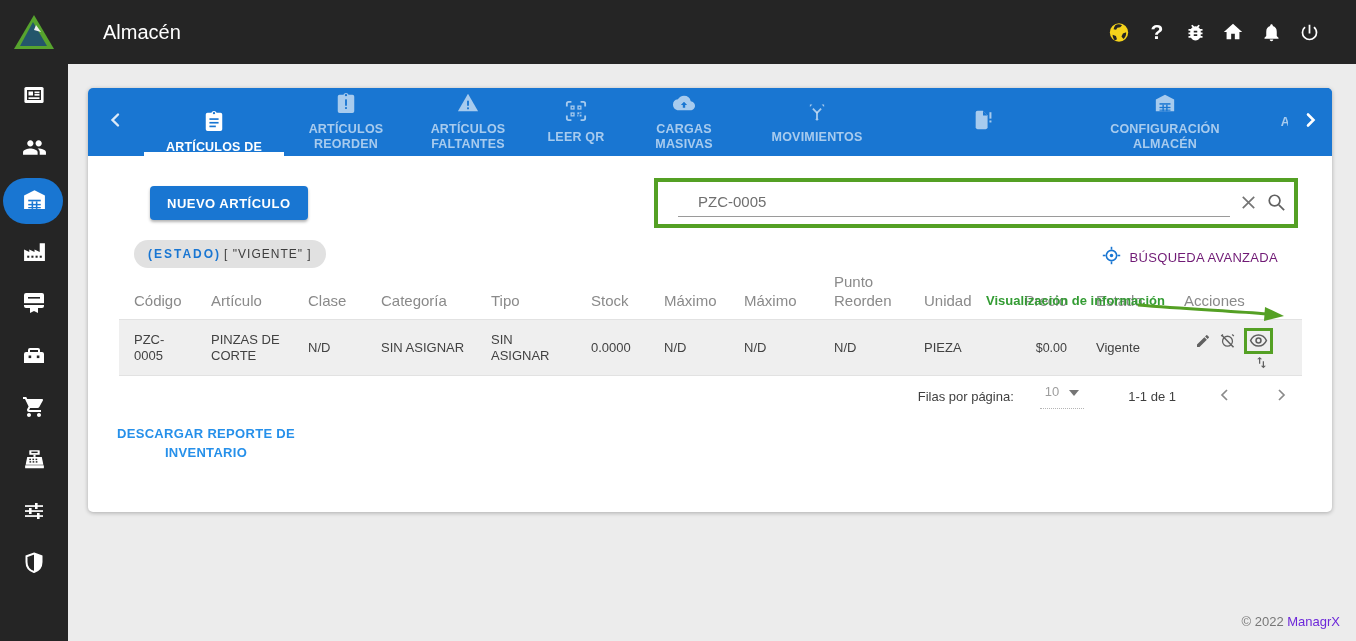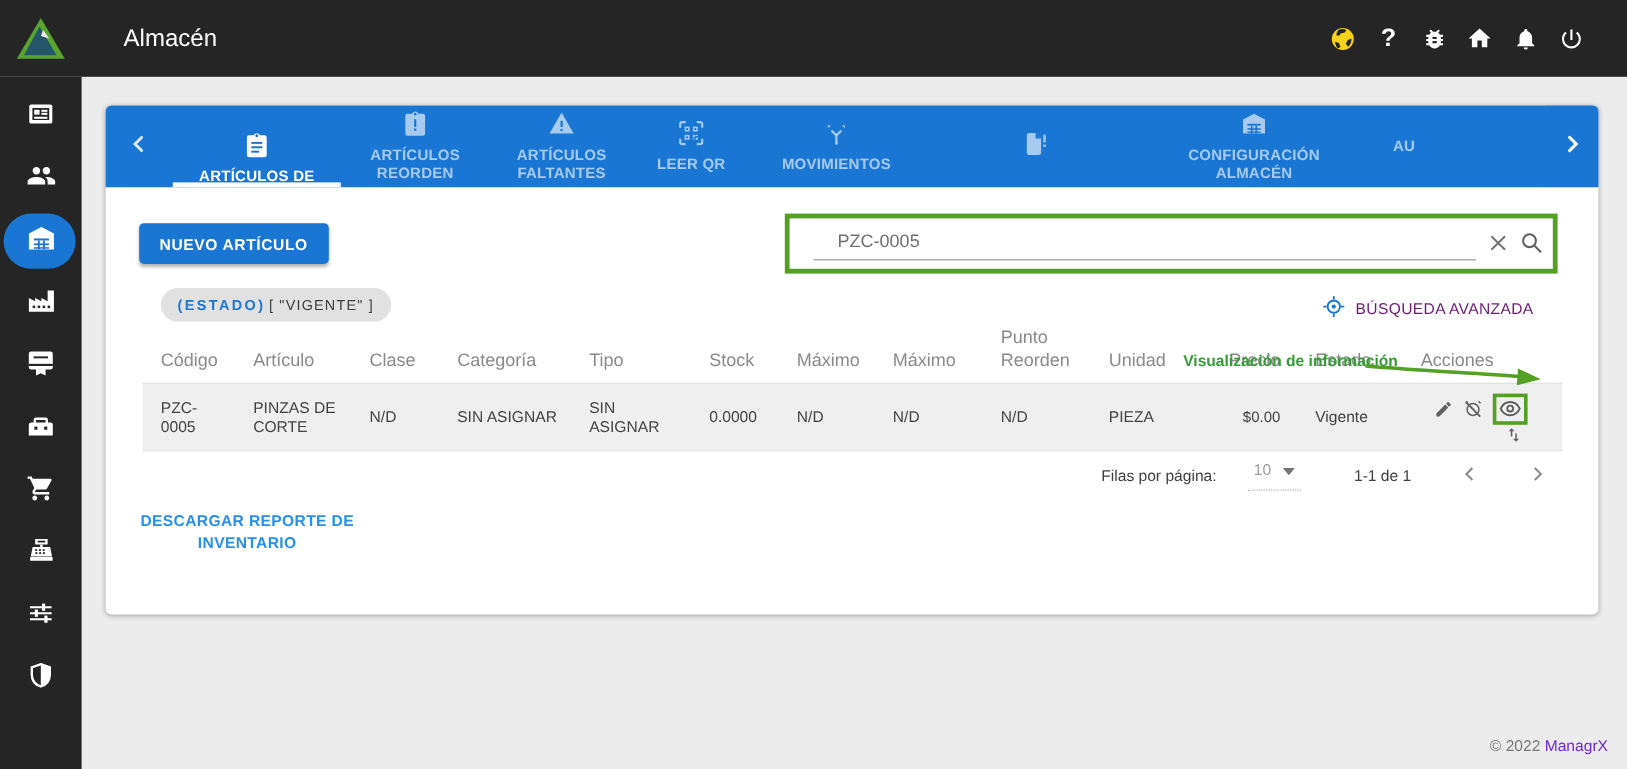--- a/index.html
+++ b/index.html
@@ -28,21 +28,21 @@
   
   .tabbar { position:absolute; top:0; left:0; right:0; height:68px; background:#1976d2; border-radius:5px 5px 0 0; display:flex; align-items:stretch; color:rgba(255,255,255,.62); overflow:hidden; }
   .tabbar .cut { fill:#1976d2; }
   .tab-scroll { width:56px; flex:0 0 auto; display:flex; align-items:center; justify-content:center; cursor:pointer; color:rgba(255,255,255,.85); }
   .tab-scroll.right { position:absolute; right:0; top:0; bottom:0; width:44px; background:#1976d2; color:#fff; }
   .tab { flex:0 0 auto; display:flex; flex-direction:column; align-items:center; justify-content:center; gap:4px; text-align:center; font-size:12.5px; font-weight:bold; letter-spacing:.2px; line-height:15px; padding:0 6px; position:relative; cursor:pointer; }
   .tab.active { color:#fff;margin-top:36px; }
   .tab.active::after { content:""; position:absolute; left:0; right:0; bottom:0; height:4px; background:#fff; }
   .t1{width:140px}.t2{width:124px}.t3{width:120px}.t4{width:96px}.t5{width:120px}.t6{width:146px}.t7{width:186px}.t8{width:178px}.t9{width:72px}
   
-  .btn-primary { position:absolute; left:28px; top:98px; height:34px; padding:0 17px; background:#1976d2; color:#fff; font-family:inherit; font-size:13px; font-weight:bold; letter-spacing:.5px; border:none; border-radius:4px; box-shadow:0 2px 3px rgba(0,0,0,.3); display:flex; align-items:center; cursor:pointer; }
+  .btn-primary { position:absolute; left:62px; top:98px; height:34px; padding:0 17px; background:#1976d2; color:#fff; font-family:inherit; font-size:13px; font-weight:bold; letter-spacing:.5px; border:none; border-radius:4px; box-shadow:0 2px 3px rgba(0,0,0,.3); display:flex; align-items:center; cursor:pointer; }
   .search-annotation { position:absolute; left:566px; top:90px; width:644px; height:50px; border:4px solid #54a024; }
   .search-field { position:absolute; left:0; top:0; right:0; bottom:0; }
   .search-input { position:absolute; left:38px; top:10px; width:420px; border:none; outline:none; background:transparent; color:#6f6f6f; font-size:15px; font-family:inherit; }
   .search-underline { position:absolute; left:20px; bottom:7px; width:552px; height:1px; background:#9a9a9a; }
   .icon-clear { position:absolute; right:36px; top:11px; cursor:pointer; }
   .icon-search { position:absolute; right:7px; top:10px; cursor:pointer; }
   
   .chip { position:absolute; left:46px; top:152px; height:28px; background:#e1e1e1; border-radius:14px; display:flex; align-items:center; padding:0 14px; font-size:12px; }
   .chip-field { color:#1976d2; letter-spacing:2px; font-weight:bold; }
   .chip-value { color:#3d3d3d; letter-spacing:1px; margin-left:3px; }
@@ -290,20 +290,29 @@
               <rect class="cut" x="7.4" y="14.9" width="1.7" height="1.7"></rect>
             <rect x="13.5" y="13.5" width="2" height="2"></rect>
               <rect x="16" y="16" width="2" height="2"></rect>
               <rect x="13.5" y="16" width="1" height="2"></rect>
               <rect x="16" y="13.5" width="2" height="1"></rect>
           </svg>
         </span>
         <span>LEER QR</span>
       </div>
 
+      <div class="tab t5">
+        <span>
+          <svg width="24" height="22" viewBox="0 0 24 24" fill="currentColor">
+            <path d="M19.35 10.04A7.49 7.49 0 0 0 12 4C9.11 4 6.6 5.64 5.35 8.04A5.994 5.994 0 0 0 0 14c0 3.31 2.69 6 6 6h13c2.76 0 5-2.24 5-5 0-2.64-2.05-4.78-4.65-4.96z"></path>
+            <polygon class="cut" points="12,10.5 8.6,14.2 10.7,14.2 10.7,17.2 13.3,17.2 13.3,14.2 15.4,14.2"></polygon>
+          </svg>
+        </span>
+        <span>CARGAS MASIVAS</span>
+      </div>
 
       <div class="tab t6">
         <span>
           <svg width="22" height="22" viewBox="0 0 24 24" fill="none" stroke="currentColor" stroke-width="2">
             <path d="M12 20v-6"></path>
             <path d="M12 14 7.5 9.5"></path>
             <path d="M12 14 16.5 9.5"></path>
             <polygon points="5.5,11.5 5.5,6.5 10.5,6.5" fill="currentColor" stroke="none" transform="translate(1.2,1.2) scale(0.55)"></polygon>
             <polygon points="18.5,11.5 18.5,6.5 13.5,6.5" fill="currentColor" stroke="none" transform="translate(9.6,1.2) scale(0.55)"></polygon>
             <circle cx="12" cy="21" r="1.4" fill="currentColor" stroke="none"></circle>

